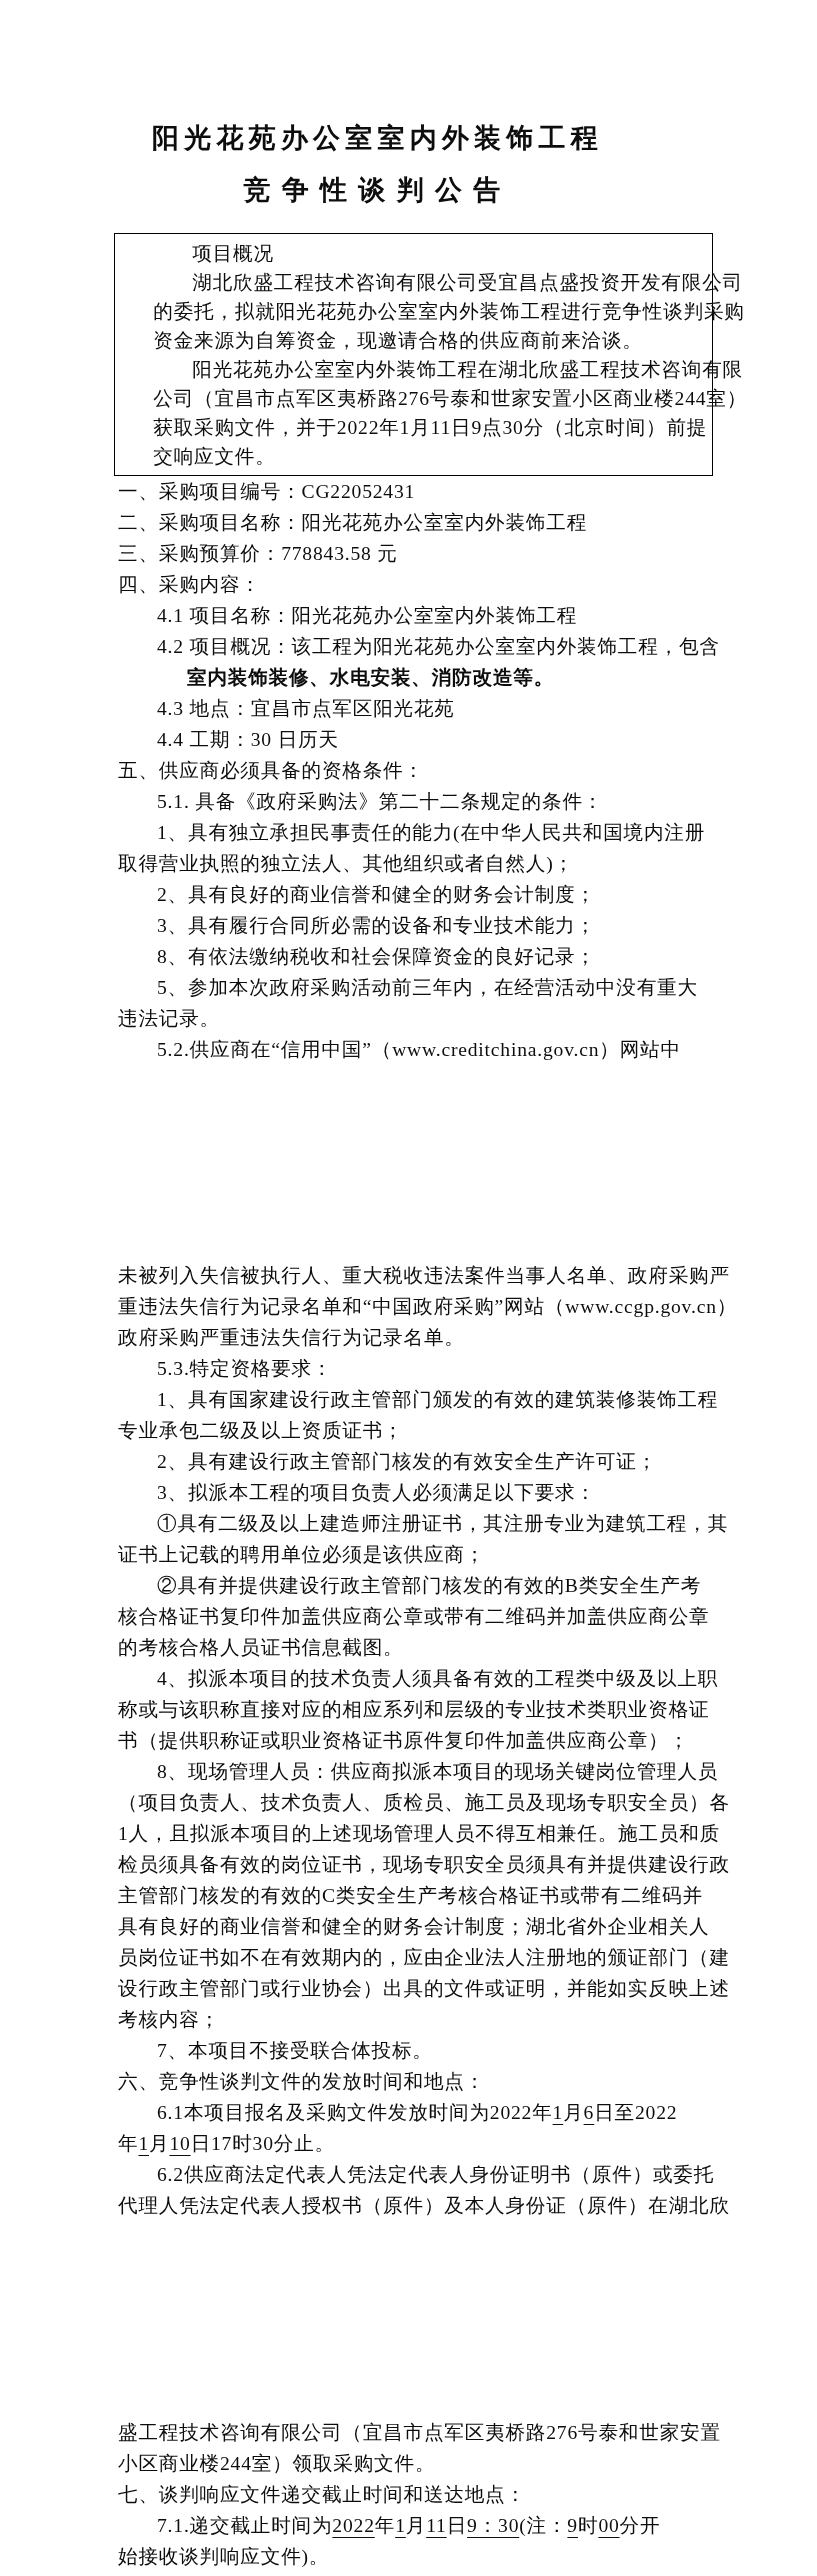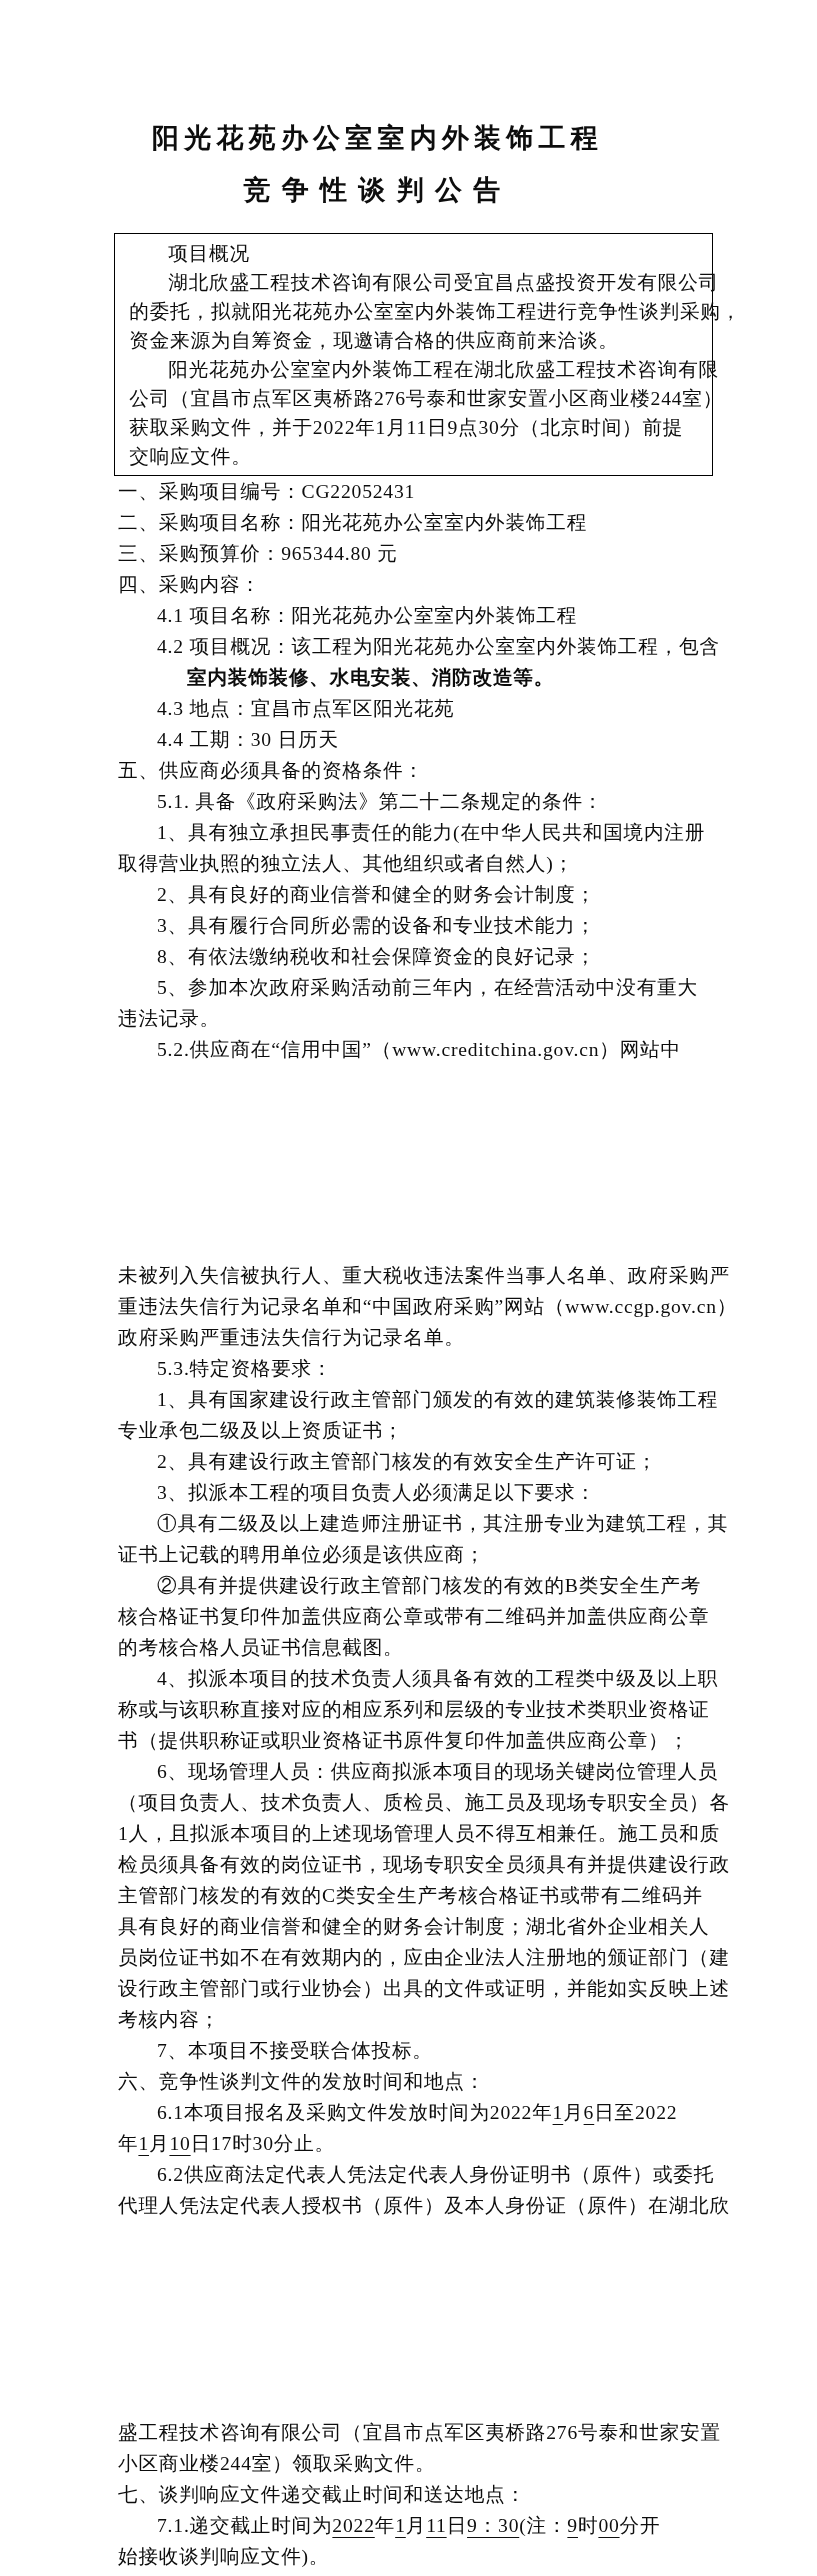--- a/index.html
+++ b/index.html
@@ -8,21 +8,21 @@
   .page{position:relative;width:746px;height:1157px;box-sizing:border-box;
         padding-left:118px;padding-right:109px;overflow:hidden;}
   .page1{padding-top:120px;}
   .page2{padding-top:103px;font-family:Liberation Serif, serif;}
   .page3{padding-top:103px;}
   .title{margin:0;text-align:center;font-size:27px;font-weight:bold;
          line-height:36px;letter-spacing:5.2px;white-space:nowrap;}
   .t2{margin-top:15.5px;letter-spacing:11.3px;}
   .box{margin-top:25px;margin-left:-4.1px;width:599px;box-sizing:border-box;
        border:1.5px solid #000;padding:5.2px 14.4px 4.1px 14.4px;}
-  .box .line{line-height:29px;}
+  .box .line{line-height:29px;margin-left:24px;}
   .line{line-height:31px;font-size:19.6px;letter-spacing:0.8px;white-space:nowrap;}
   .ind0{padding-left:0;}
   .ind1{padding-left:39px;}
   .ind2{padding-left:69px;font-weight:bold;}
   .u{text-decoration:underline;text-decoration-thickness:1.3px;text-underline-offset:4.6px;}
 </style>
 </head>
 <body>
 
 <div class="doc">
@@ -35,21 +35,21 @@
         <div class="line ind0"><span>的委托，拟就阳光花苑办公室室内外装饰工程进行竞争性谈判采购，</span></div>
         <div class="line ind0"><span>资金来源为自筹资金，现邀请合格的供应商前来洽谈。</span></div>
         <div class="line ind1"><span>阳光花苑办公室室内外装饰工程在湖北欣盛工程技术咨询有限</span></div>
         <div class="line ind0"><span>公司（宜昌市点军区夷桥路276号泰和世家安置小区商业楼244室）</span></div>
         <div class="line ind0"><span>获取采购文件，并于2022年1月11日9点30分（北京时间）前提</span></div>
         <div class="line ind0"><span>交响应文件。</span></div>
       </div>
     <div id="p1-lines">
         <div class="line ind0"><span>一、采购项目编号：CG22052431</span></div>
         <div class="line ind0"><span>二、采购项目名称：阳光花苑办公室室内外装饰工程</span></div>
-        <div class="line ind0"><span>三、采购预算价：965344.80 元</span></div>
+        <div class="line ind0"><span>三、采购预算价：778843.58 元</span></div>
         <div class="line ind0"><span>四、采购内容：</span></div>
         <div class="line ind1"><span>4.1 项目名称：阳光花苑办公室室内外装饰工程</span></div>
         <div class="line ind1"><span>4.2 项目概况：该工程为阳光花苑办公室室内外装饰工程，包含</span></div>
         <div class="line ind2"><span>室内装饰装修、水电安装、消防改造等。</span></div>
         <div class="line ind1"><span>4.3 地点：宜昌市点军区阳光花苑</span></div>
         <div class="line ind1"><span>4.4 工期：30 日历天</span></div>
         <div class="line ind0"><span>五、供应商必须具备的资格条件：</span></div>
         <div class="line ind1"><span>5.1. 具备《政府采购法》第二十二条规定的条件：</span></div>
         <div class="line ind1"><span>1、具有独立承担民事责任的能力(在中华人民共和国境内注册</span></div>
         <div class="line ind0"><span>取得营业执照的独立法人、其他组织或者自然人)；</span></div>
@@ -72,21 +72,21 @@
         <div class="line ind1"><span>2、具有建设行政主管部门核发的有效安全生产许可证；</span></div>
         <div class="line ind1"><span>3、拟派本工程的项目负责人必须满足以下要求：</span></div>
         <div class="line ind1"><span>①具有二级及以上建造师注册证书，其注册专业为建筑工程，其</span></div>
         <div class="line ind0"><span>证书上记载的聘用单位必须是该供应商；</span></div>
         <div class="line ind1"><span>②具有并提供建设行政主管部门核发的有效的B类安全生产考</span></div>
         <div class="line ind0"><span>核合格证书复印件加盖供应商公章或带有二维码并加盖供应商公章</span></div>
         <div class="line ind0"><span>的考核合格人员证书信息截图。</span></div>
         <div class="line ind1"><span>4、拟派本项目的技术负责人须具备有效的工程类中级及以上职</span></div>
         <div class="line ind0"><span>称或与该职称直接对应的相应系列和层级的专业技术类职业资格证</span></div>
         <div class="line ind0"><span>书（提供职称证或职业资格证书原件复印件加盖供应商公章）；</span></div>
-        <div class="line ind1"><span>6、现场管理人员：供应商拟派本项目的现场关键岗位管理人员</span></div>
+        <div class="line ind1"><span>8、现场管理人员：供应商拟派本项目的现场关键岗位管理人员</span></div>
         <div class="line ind0"><span>（项目负责人、技术负责人、质检员、施工员及现场专职安全员）各</span></div>
         <div class="line ind0"><span>1人，且拟派本项目的上述现场管理人员不得互相兼任。施工员和质</span></div>
         <div class="line ind0"><span>检员须具备有效的岗位证书，现场专职安全员须具有并提供建设行政</span></div>
         <div class="line ind0"><span>主管部门核发的有效的C类安全生产考核合格证书或带有二维码并</span></div>
         <div class="line ind0"><span>具有良好的商业信誉和健全的财务会计制度；湖北省外企业相关人</span></div>
         <div class="line ind0"><span>员岗位证书如不在有效期内的，应由企业法人注册地的颁证部门（建</span></div>
         <div class="line ind0"><span>设行政主管部门或行业协会）出具的文件或证明，并能如实反映上述</span></div>
         <div class="line ind0"><span>考核内容；</span></div>
         <div class="line ind1"><span>7、本项目不接受联合体投标。</span></div>
         <div class="line ind0"><span>六、竞争性谈判文件的发放时间和地点：</span></div>

